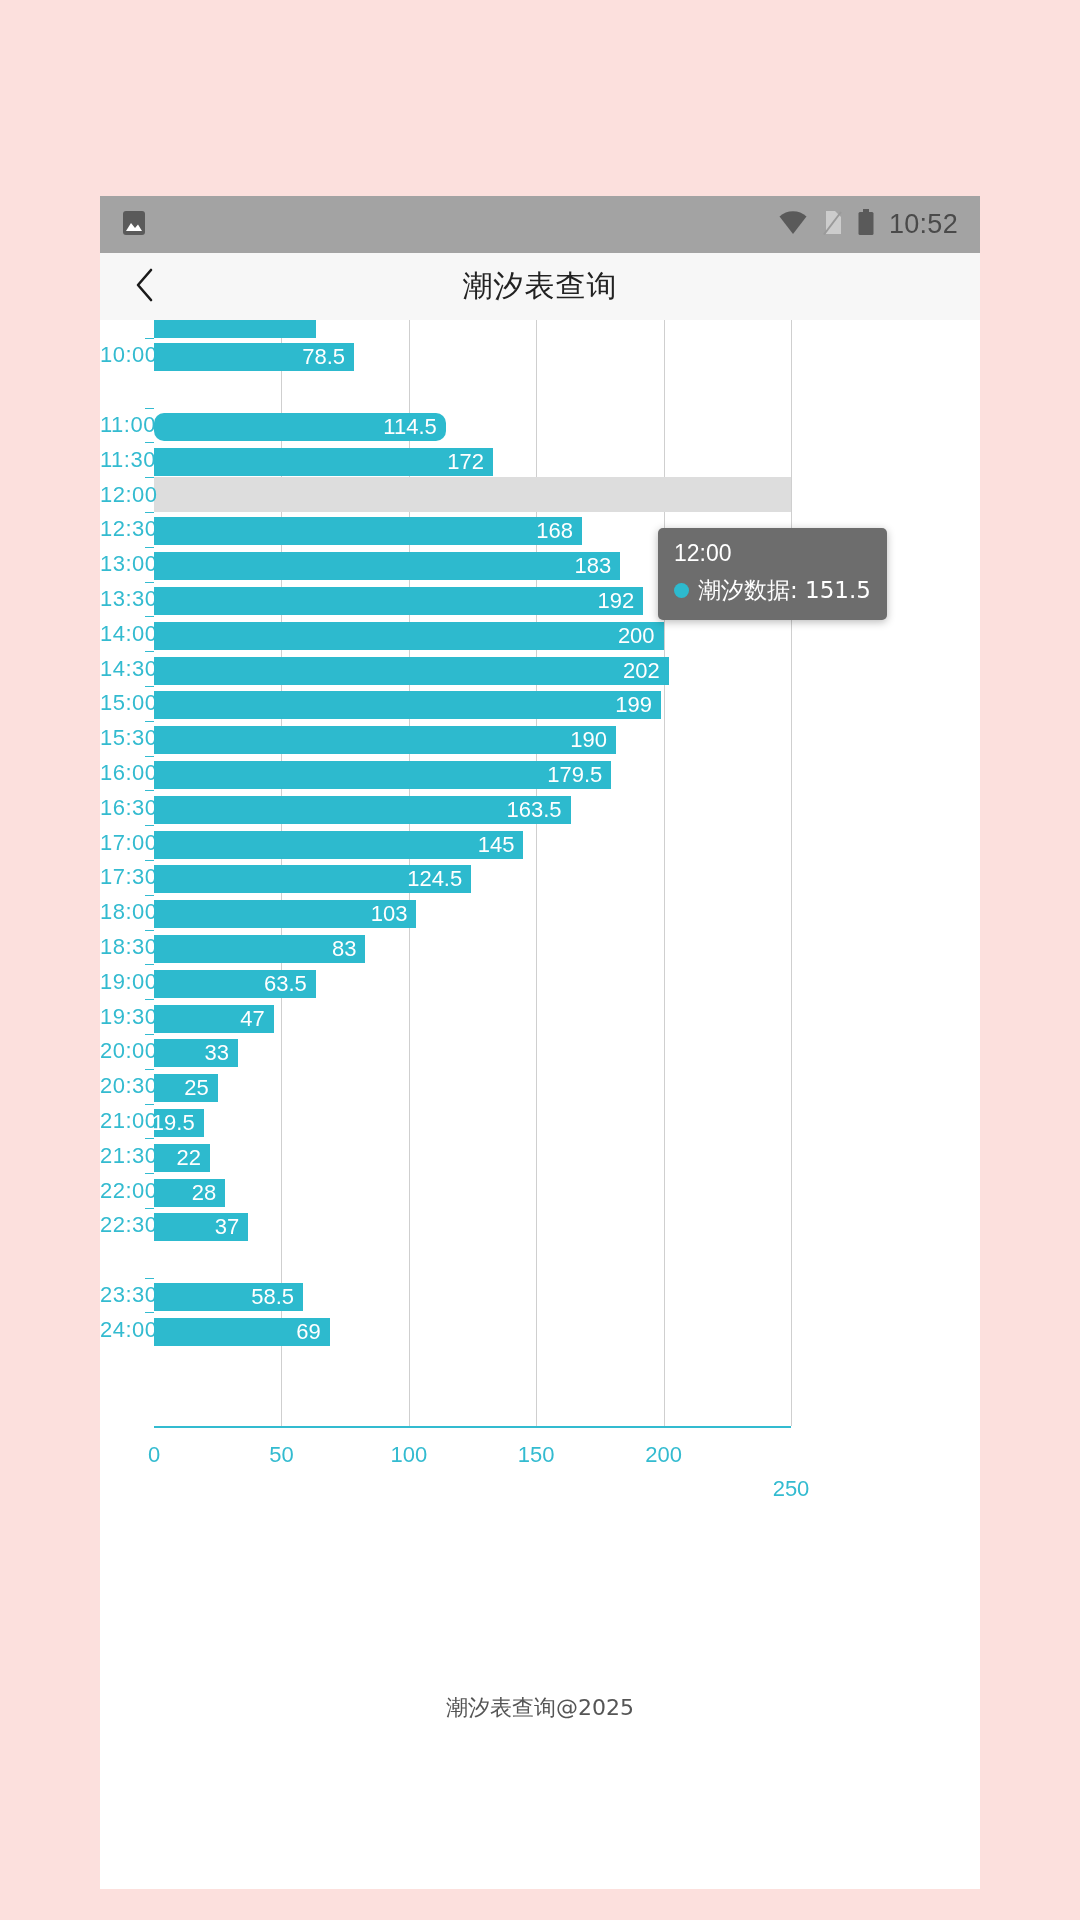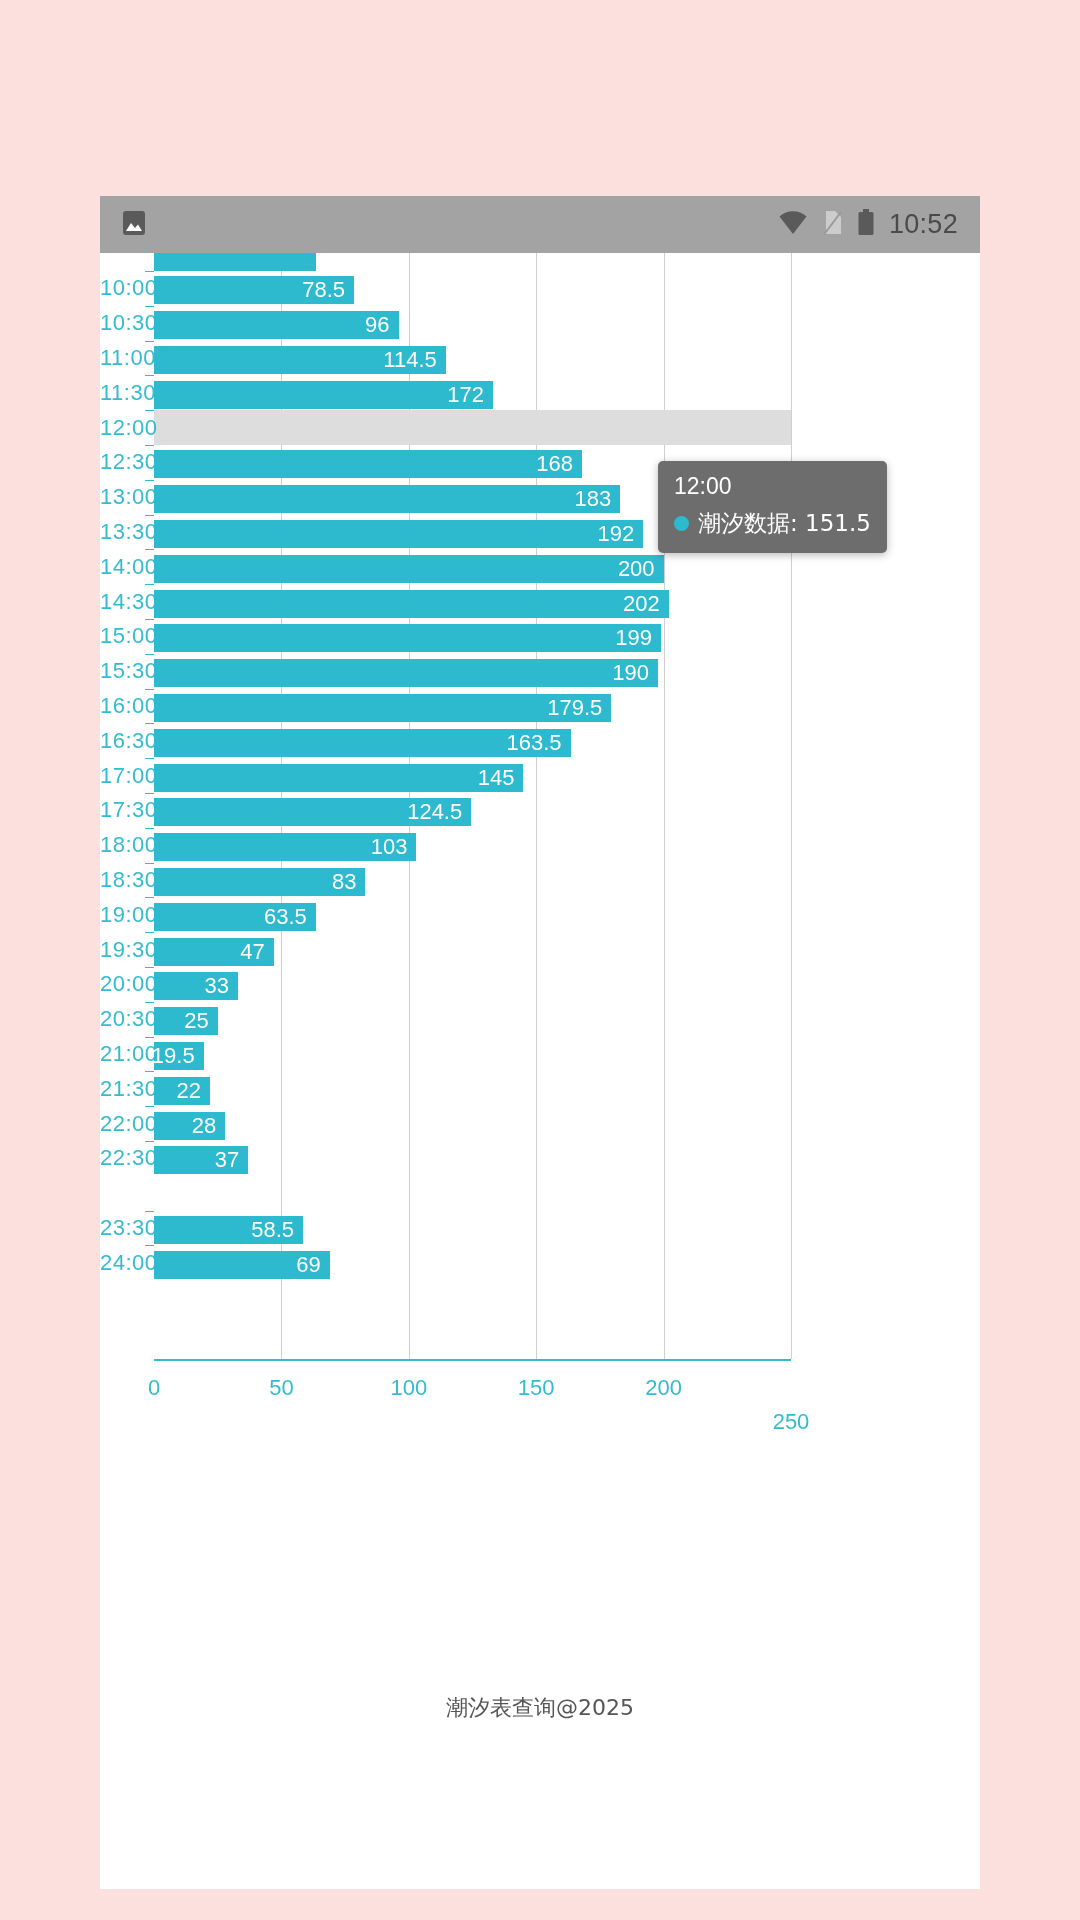--- a/index.html
+++ b/index.html
@@ -261,53 +261,54 @@
       <span>
         <svg width="18" height="27" viewBox="0 0 18 27">
           <rect x="6" y="0" width="6" height="3" fill="#5a5a5a"></rect>
           <rect x="1.5" y="3" width="15" height="23" rx="1.5" fill="#5a5a5a"></rect>
         </svg>
       </span>
       <span class="sb-clock">10:52</span>
     </div>
   </div>
 
+  <div id="title-bar">
+    <div id="back-button">
+      <span>
+        <svg width="20" height="34" viewBox="0 0 20 34">
+          <polyline points="16,2 3,17 16,32" fill="none" stroke="#1a1a1a" stroke-width="2.6" stroke-linecap="round" stroke-linejoin="round"></polyline>
+        </svg>
+      </span>
+    </div>
+    <div id="page-title">潮汐表查询</div>
+  </div>
 
   <div id="chart-area">
     <div id="plot">
         <div class="grid-line" style="left: 181.4px; height: 1106px;"></div>
         <div class="grid-line" style="left: 308.8px; height: 1106px;"></div>
         <div class="grid-line" style="left: 436.2px; height: 1106px;"></div>
         <div class="grid-line" style="left: 563.6px; height: 1106px;"></div>
         <div class="grid-line" style="left: 691px; height: 1106px;"></div>
         <div class="bar" style="top: -8px; height: 26px; width: 161.798px;"></div>
         <div class="bar-row" style="top: 18px;">
           <div class="tick-mark" style="top: 0px;"></div>
           <div class="y-label-wrap">
             <span class="y-label">10:00</span>
           </div>
           <div class="bar" style="top: 5.4px; width: 200.018px;">
             <span class="bar-value">78.5</span>
           </div>
         </div>
-        <div class="bar-row" style="top: 52.8px;">
-          <div class="tick-mark" style="top: 0px;"></div>
-          <div class="y-label-wrap">
-            <span class="y-label">10:30</span>
-          </div>
-          <div class="bar" style="top: 5.4px; width: 244.608px;">
-            <span class="bar-value">96</span>
-          </div>
-        </div>
         <div class="bar-row" style="top: 87.6px;">
           <div class="tick-mark" style="top: 0px;"></div>
           <div class="y-label-wrap">
             <span class="y-label">11:00</span>
           </div>
-          <div class="bar" style="top: 5.4px; width: 291.746px;">
+          <div class="bar" style="top: 5.4px; width: 291.746px; border-radius: 10px;">
             <span class="bar-value">114.5</span>
           </div>
         </div>
         <div class="bar-row" style="top: 122.4px;">
           <div class="tick-mark" style="top: 0px;"></div>
           <div class="y-label-wrap">
             <span class="y-label">11:30</span>
           </div>
           <div class="bar" style="top: 5.4px; width: 338.884px;">
             <span class="bar-value">172</span>
@@ -372,21 +373,21 @@
           </div>
           <div class="bar" style="top: 5.4px; width: 507.052px;">
             <span class="bar-value">199</span>
           </div>
         </div>
         <div class="bar-row" style="top: 400.8px;">
           <div class="tick-mark" style="top: 0px;"></div>
           <div class="y-label-wrap">
             <span class="y-label">15:30</span>
           </div>
-          <div class="bar" style="top: 5.4px; width: 504px;">
+          <div class="bar" style="top: 5.4px; width: 462px;">
             <span class="bar-value">190</span>
           </div>
         </div>
         <div class="bar-row" style="top: 435.6px;">
           <div class="tick-mark" style="top: 0px;"></div>
           <div class="y-label-wrap">
             <span class="y-label">16:00</span>
           </div>
           <div class="bar" style="top: 5.4px; width: 457.366px;">
             <span class="bar-value">179.5</span>

